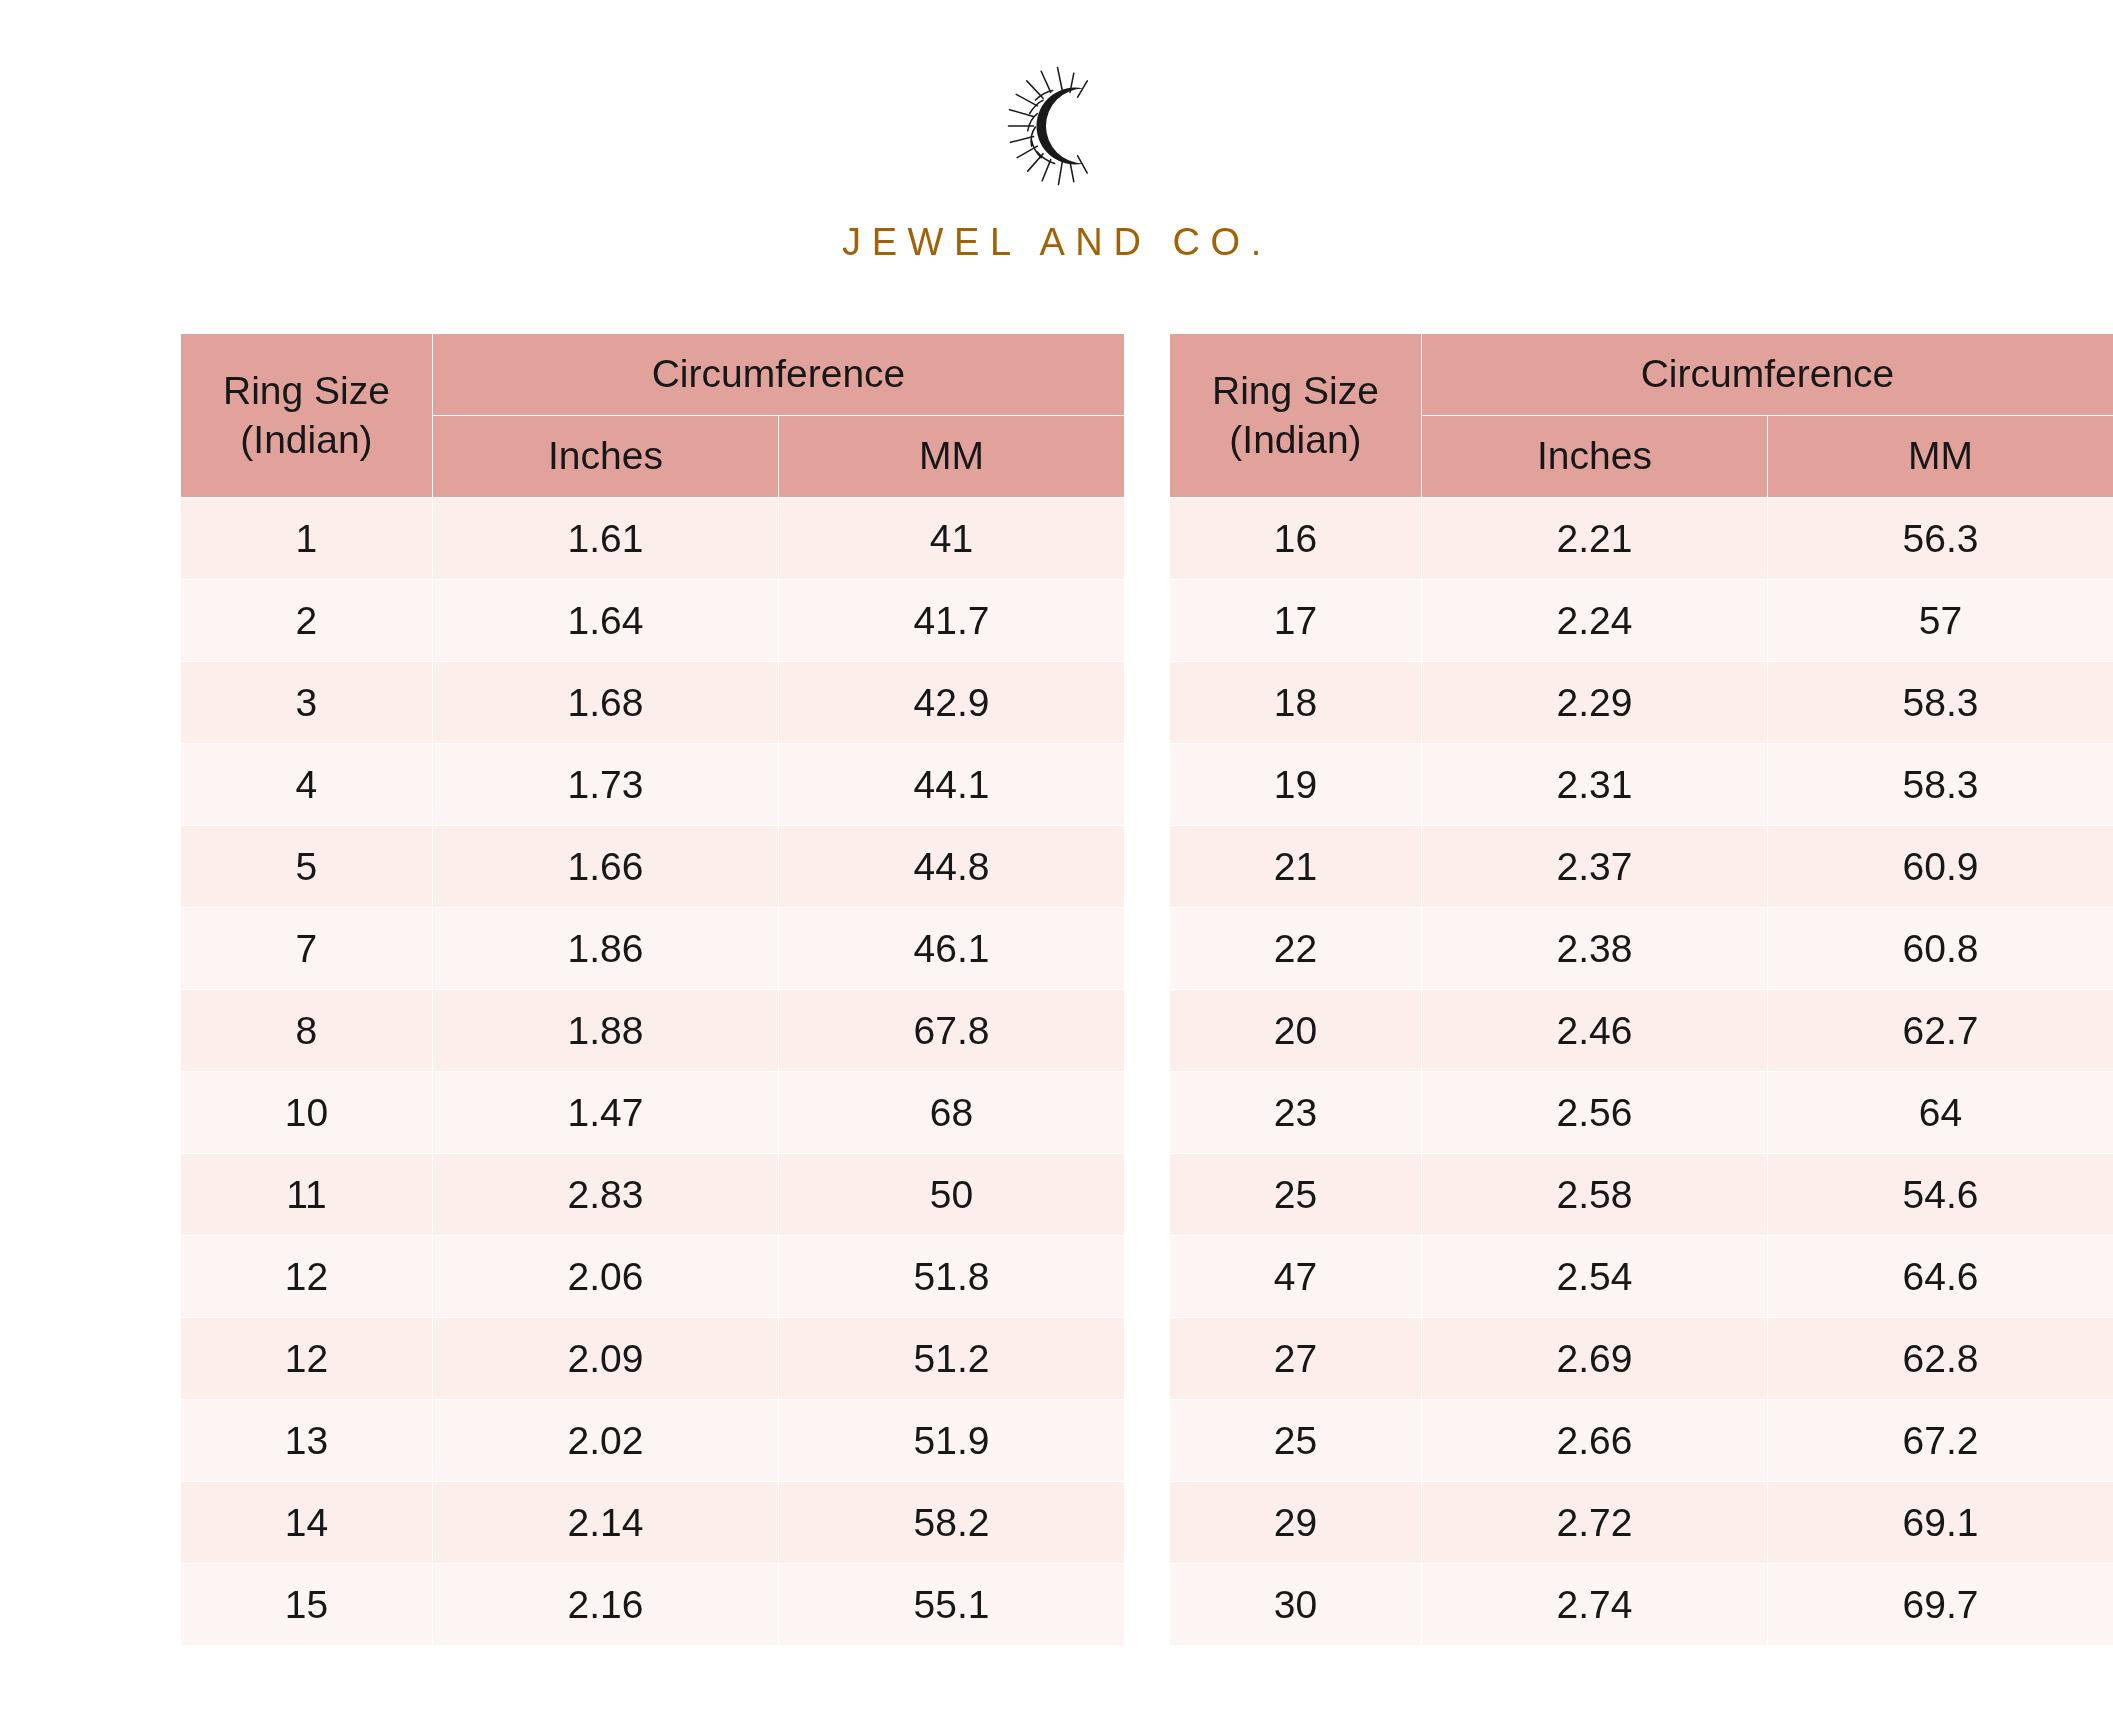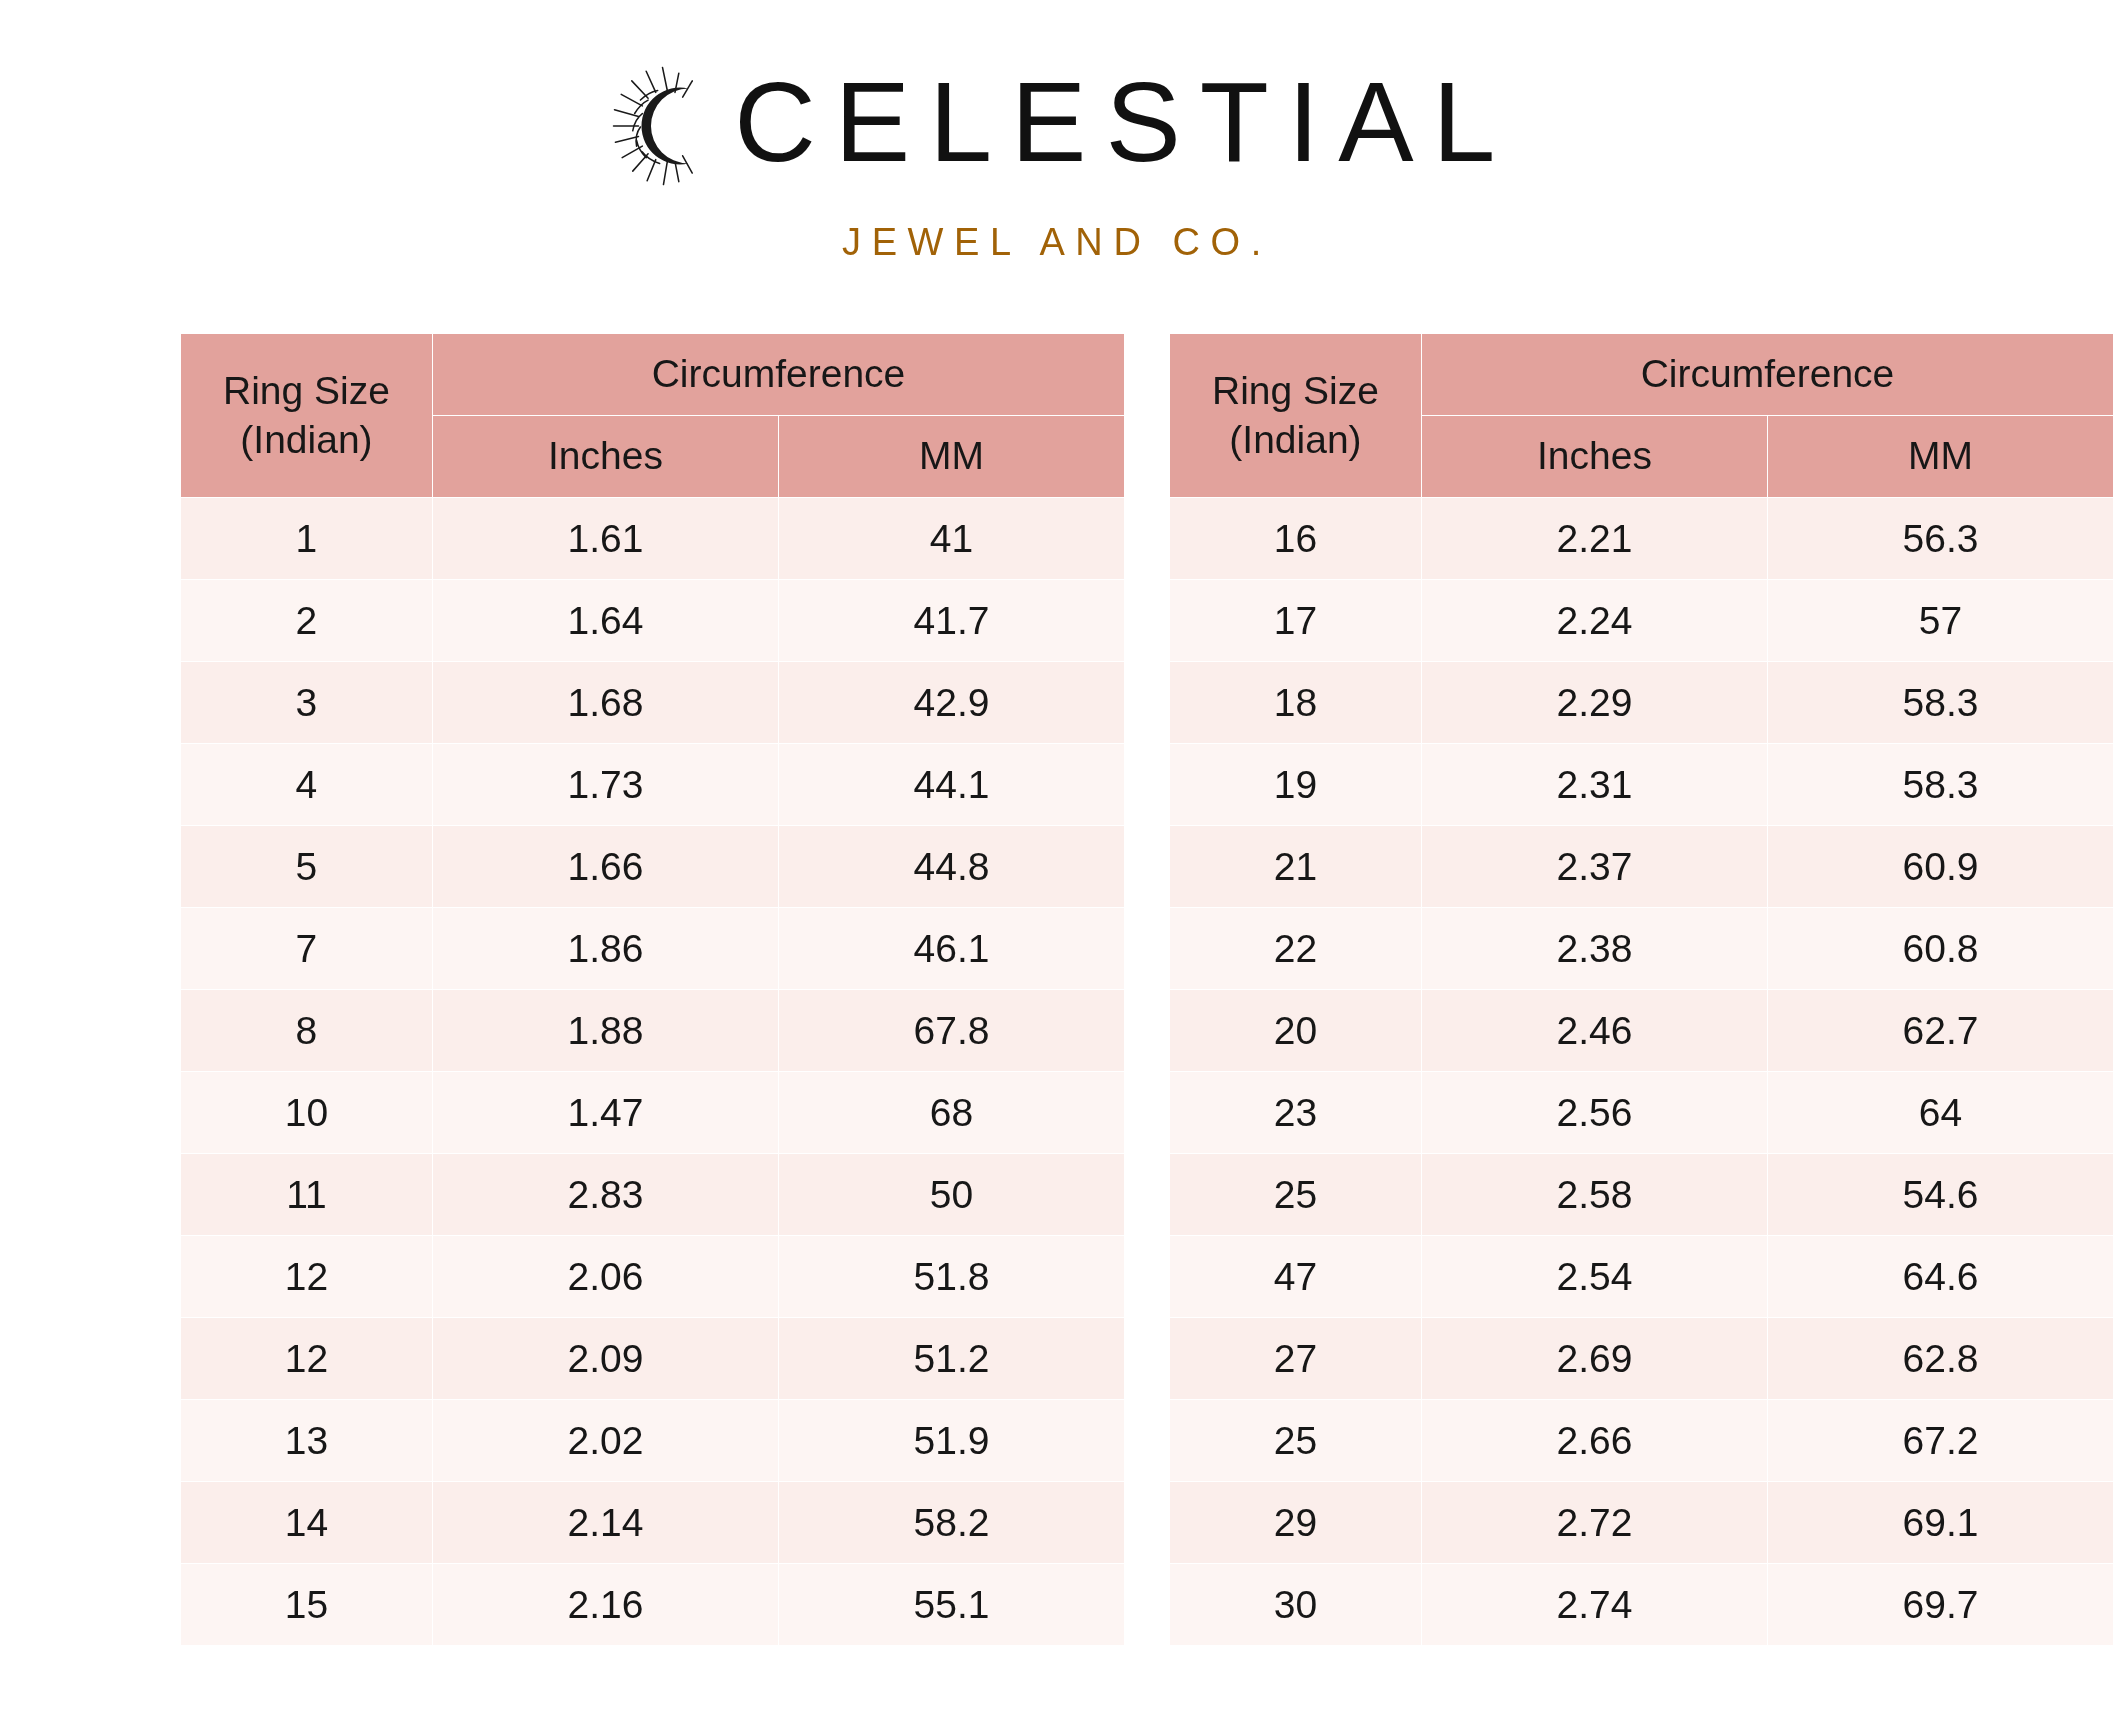--- a/index.html
+++ b/index.html
@@ -132,21 +132,20 @@
             <path d="M96 124 L86 106"></path>
             <path d="M82 20 L78 40"></path>
             <path d="M96 28 L86 45"></path>
 
             <path d="M42 48 q8 -8 18 -10 M36 62 q6 -10 14 -14 M34 80 q2 -12 10 -18 M38 96 q-2 -12 4 -20 M48 108 q-8 -8 -10 -18 M62 114 q-12 -4 -18 -12"></path>
 
             <path d="M92 36 a40 40 0 1 0 0 78 a32 32 0 1 1 0 -78 Z" fill="#1a1a1a" stroke="none"></path>
           </g>
         </svg>
       </span>
-      <span class="brand-name">CELESTIAL</span>
     </div>
     <div class="brand-sub">JEWEL AND CO.</div>
   </div>
 
   <div class="tables">
 
     <table class="size-table">
       <colgroup>
         <col class="c-size">
           <col class="c-in">

